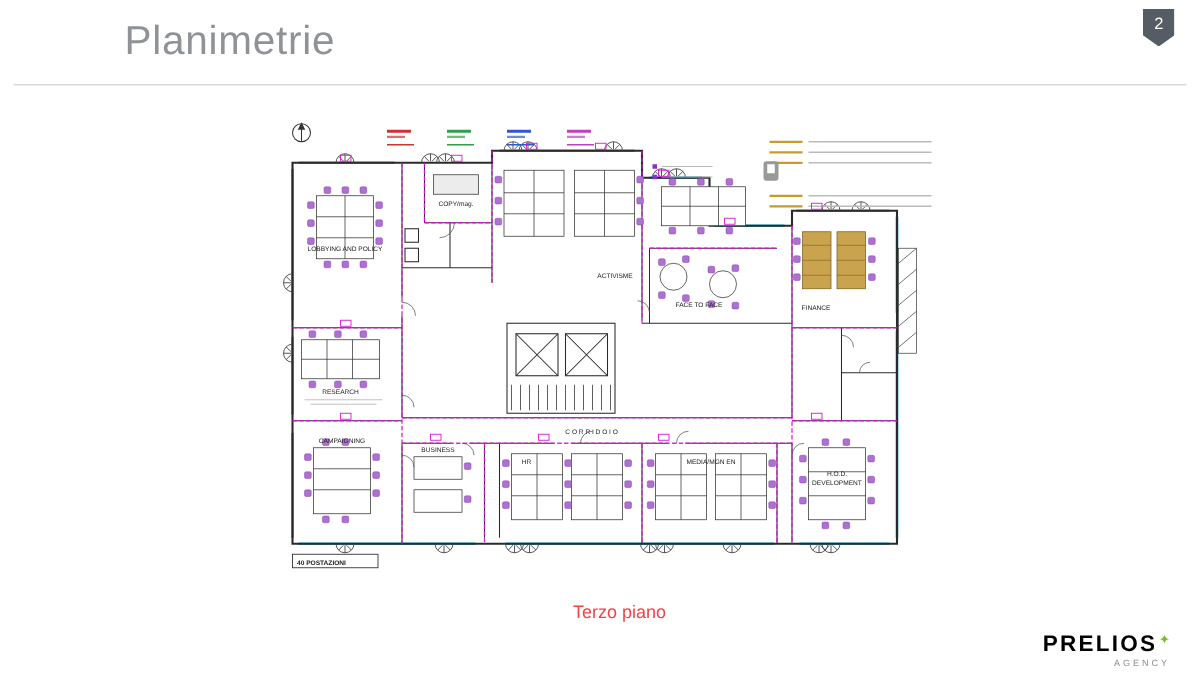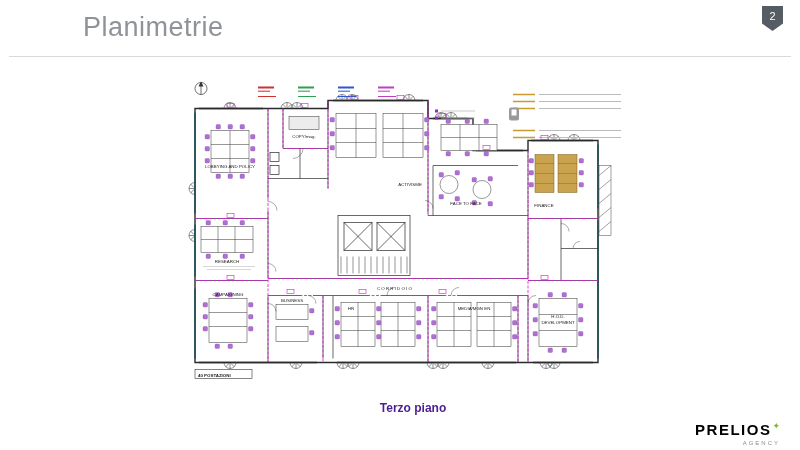--- a/index.html
+++ b/index.html
@@ -26,21 +26,21 @@
     background: #555c63;
     clip-path: polygon(0 0, 100% 0, 100% 70%, 50% 100%, 0 70%);
     color: #fff; font-size: 11px;
     display: flex; justify-content: center; align-items: flex-start;
     padding-top: 4px;
   }
   .plan-wrap { position: absolute; left: 183px; top: 56px; width: 460px; height: 340px; }
   .plan-wrap svg text { font-family: "Liberation Sans", sans-serif; font-size: 4.4px; fill: #222; }
   .caption {
     position: absolute; left: 183px; top: 401px; width: 460px;
-    text-align: center; font-size: 12px; font-weight: bold; color: #4c1d95;
+    text-align: center; font-size: 12px; font-weight: normal; color: #ef4444;
   }
   .logo {
     position: absolute; right: 20px; bottom: 4px;
     text-align: right; line-height: 1;
   }
   .logo .brand { font-size: 15px; font-weight: bold; color: #000000; letter-spacing: 1.5px; }
   .logo .spark { color: #7ab929; font-size: 9px; vertical-align: top; margin-left: 1px; }
   .logo .sub { font-size: 6px; color: #8e8e8e; letter-spacing: 2px; margin-top: 2px; }
 </style>
 </head>

